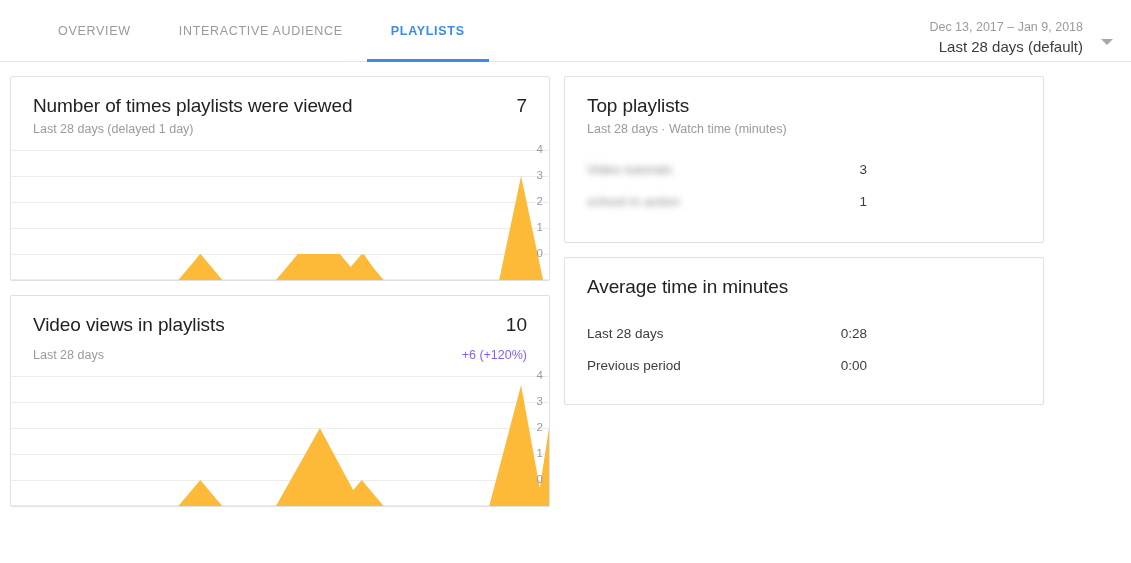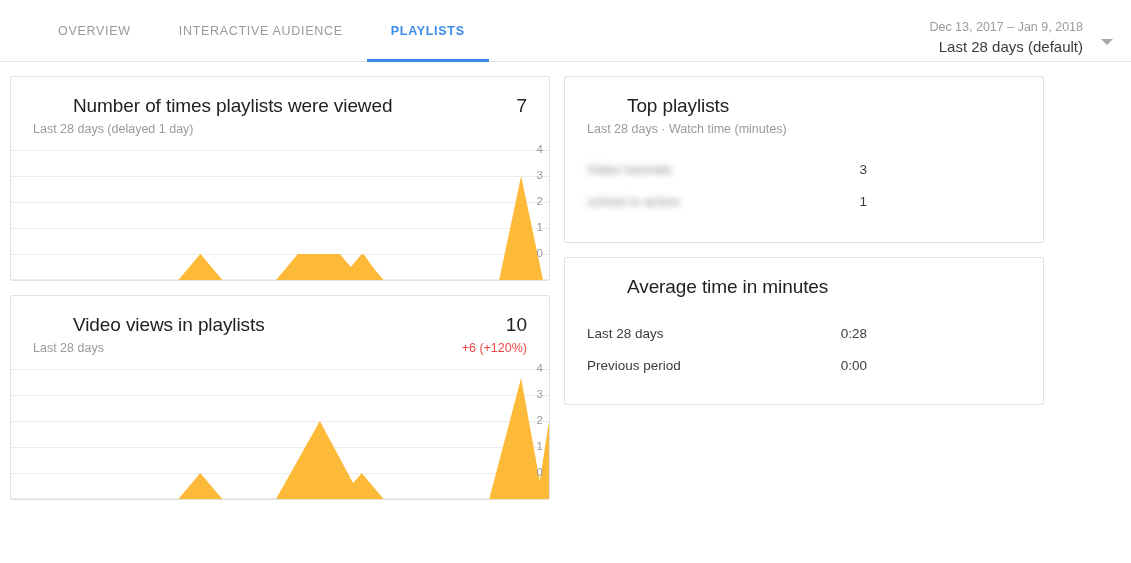--- a/index.html
+++ b/index.html
@@ -95,21 +95,20 @@
     border-radius: 2px;
     margin-bottom: 14px;
   }
   .card-head {
     padding: 18px 22px 0 22px;
   }
   .card-titlerow {
     display: flex;
     justify-content: space-between;
     align-items: flex-start;
-    margin-left: 40px;
   }
   .card-title {
     font-size: 19px;
     color: #222222;
     font-weight: normal;
     letter-spacing: -0.1px;
   }
   .card-value {
     font-size: 19px;
     color: #222222;
@@ -119,21 +118,22 @@
     justify-content: space-between;
     align-items: baseline;
     margin-top: 5px;
   }
   .card-sub {
     font-size: 12.5px;
     color: #9a9a9a;
   }
   .card-delta {
     font-size: 12.5px;
-    color: #ef4444;
+    color: #8b5cf6;
+    margin-top: 7px;
   }
 
   
   .chart-wrap {
     position: relative;
     margin-top: 14px;
     height: 130px;
   }
   .chart-wrap svg { display: block; width: 100%; height: 100%; }
   .ylab {

